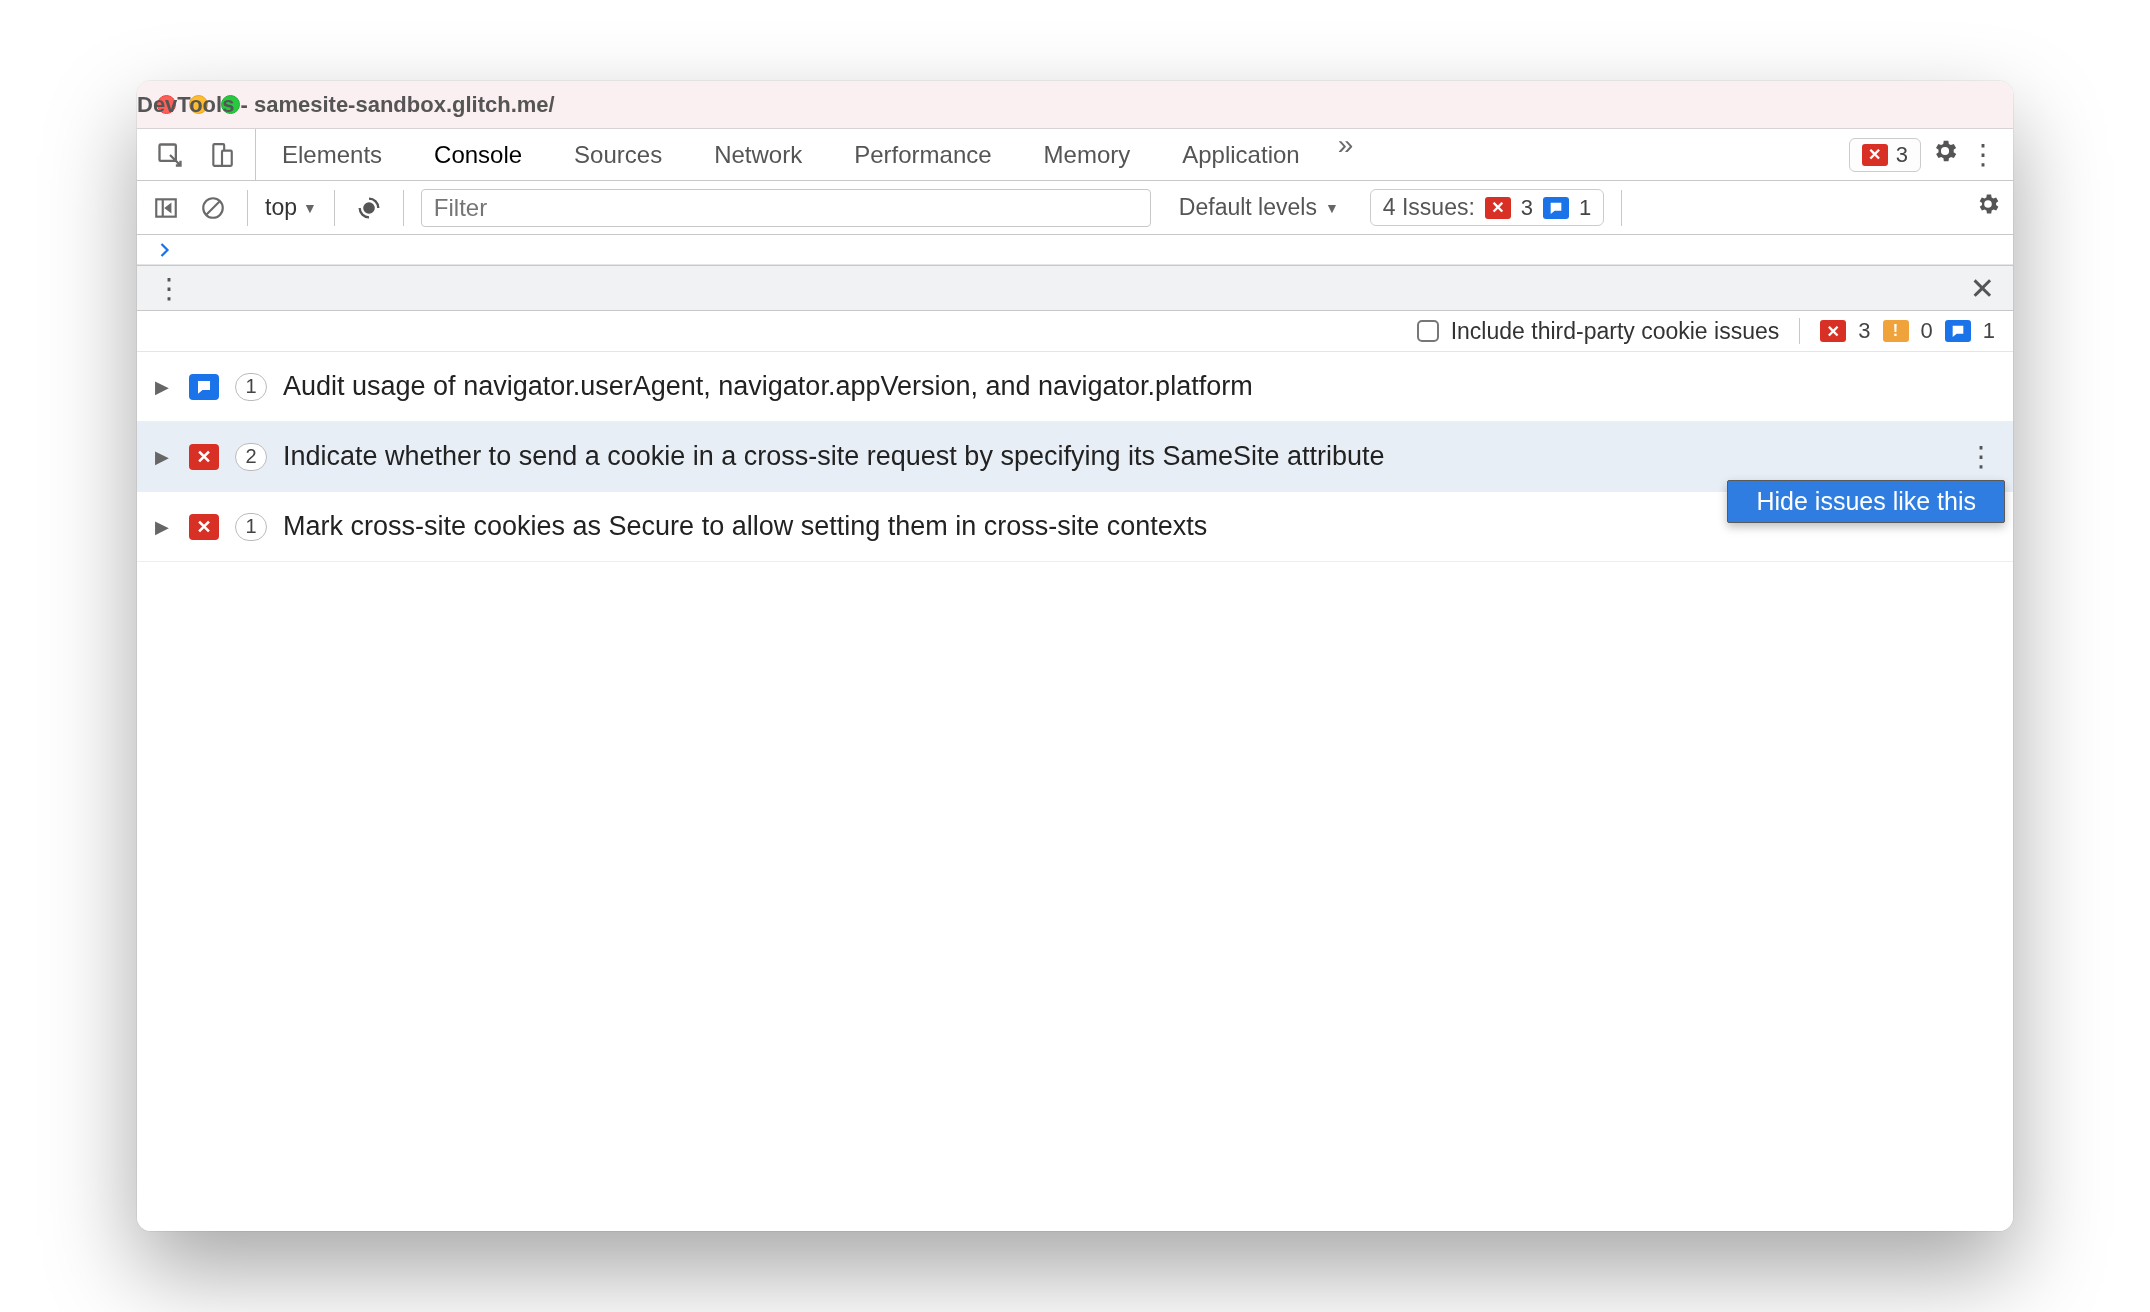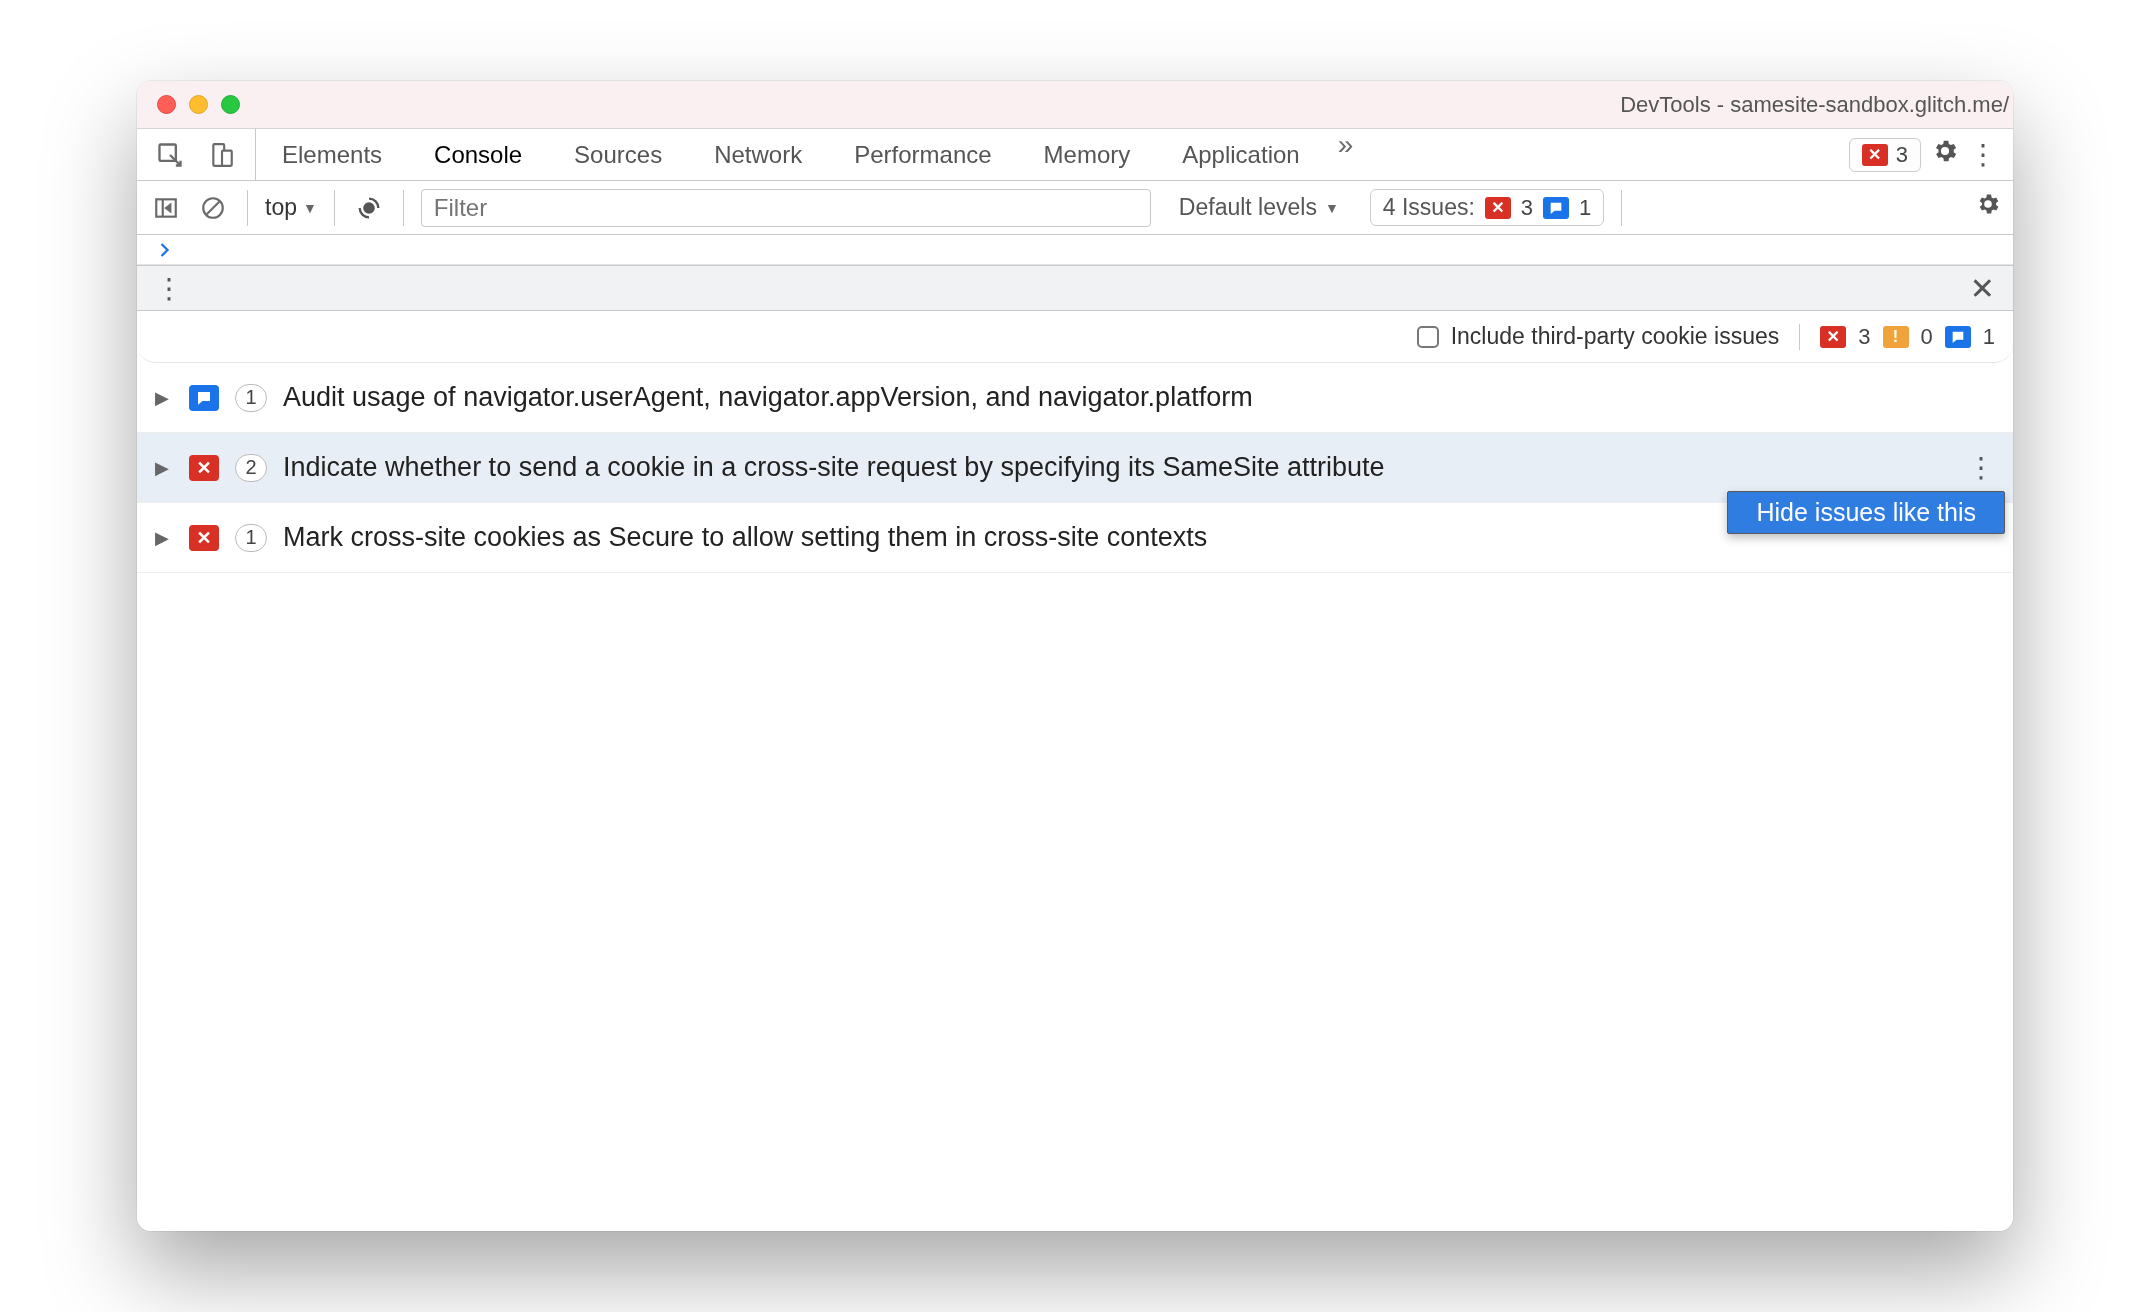--- a/index.html
+++ b/index.html
@@ -34,22 +34,22 @@
   .traffic {
     display: flex;
     gap: 13px;
     padding-left: 20px;
   }
   .dot { width: 19px; height: 19px; border-radius: 50%; }
   .dot.red    { background:#ff5f57; border:1px solid #e24640; }
   .dot.yellow { background:#febc2e; border:1px solid #e0a528; }
   .dot.green  { background:#28c840; border:1px solid #23ab36; }
   .title {
-    position:absolute; left:0; right:4px; text-align:right;
-    font-size: 22px; color:#555; font-weight:400;
+    position:absolute; left:0; right:4px; text-align:left;
+    font-size: 22px; color:#555; font-weight:700;
     pointer-events:none;
   }
   
   .tabs-row {
     height: 52px;
     border-bottom: 1px solid #c8c8c8;
     display: flex;
     align-items: stretch;
     font-size: 24px;
     color:#555;
@@ -142,25 +142,25 @@
     border-top:1px solid #c8c8c8;
     border-bottom:1px solid #c8c8c8;
     display:flex; align-items:center; justify-content:space-between;
     padding: 0 18px;
     color:#555; font-size:26px;
   }
   .drawer-close { font-size:30px; color:#555; }
 
   
   .issues-toolbar {
-    height: 52px;
+    height: 41px;
     border-bottom:1px solid #e5e5e5;
     display:flex; align-items:center; justify-content:flex-end;
     padding: 0 18px; gap: 20px;
-    font-size:23px; color:#333;border-radius:19px;
+    font-size:23px; color:#333;
   }
   .checkbox {
     width:22px; height:22px; border:2px solid #777; border-radius:5px;
     display:inline-block;
   }
   .issues-counts { display:flex; align-items:center; gap:12px; border-left:1px solid #c8c8c8; padding-left:20px; }
 
   
   .issue-row {
     height: 70px;

